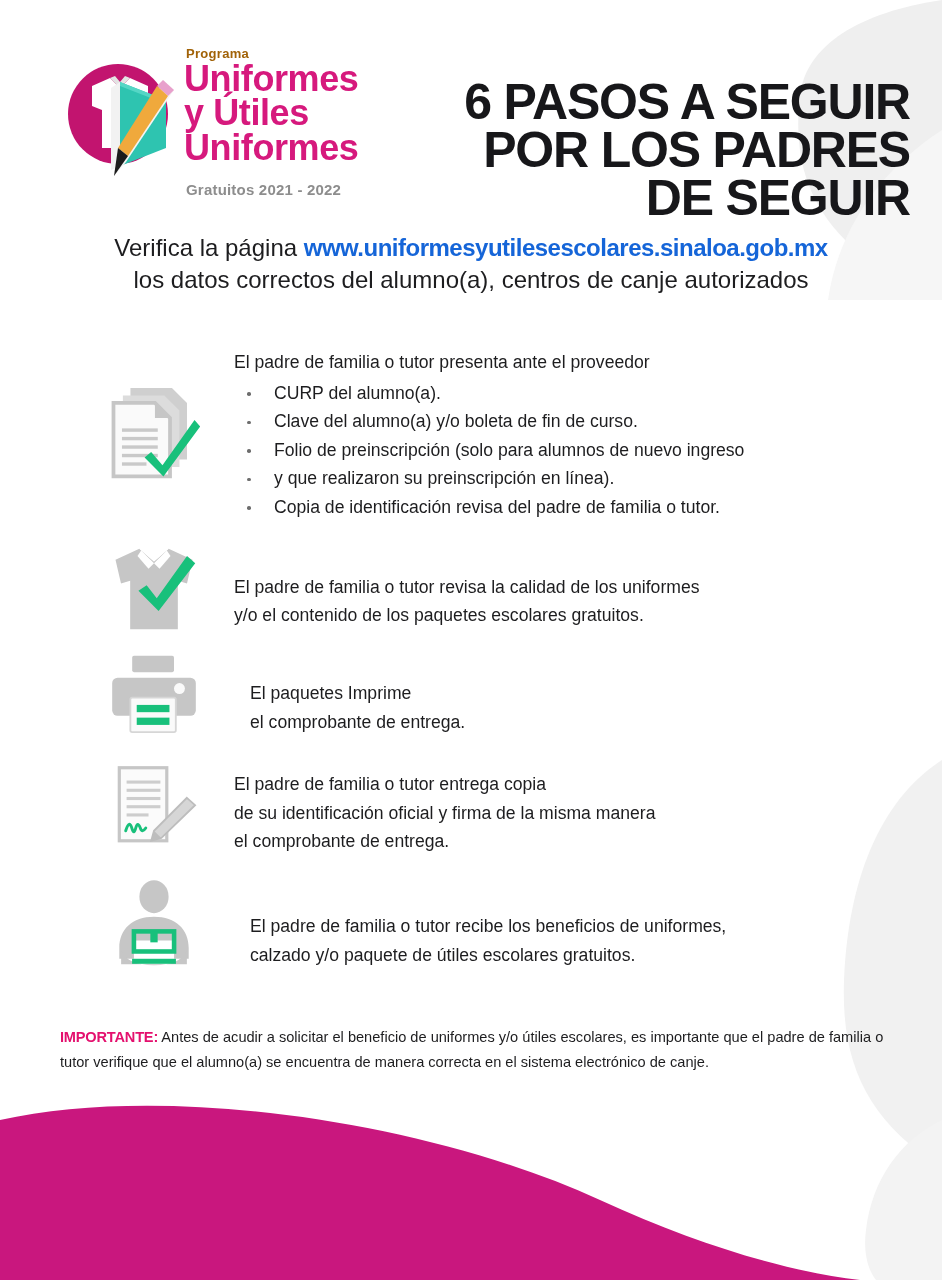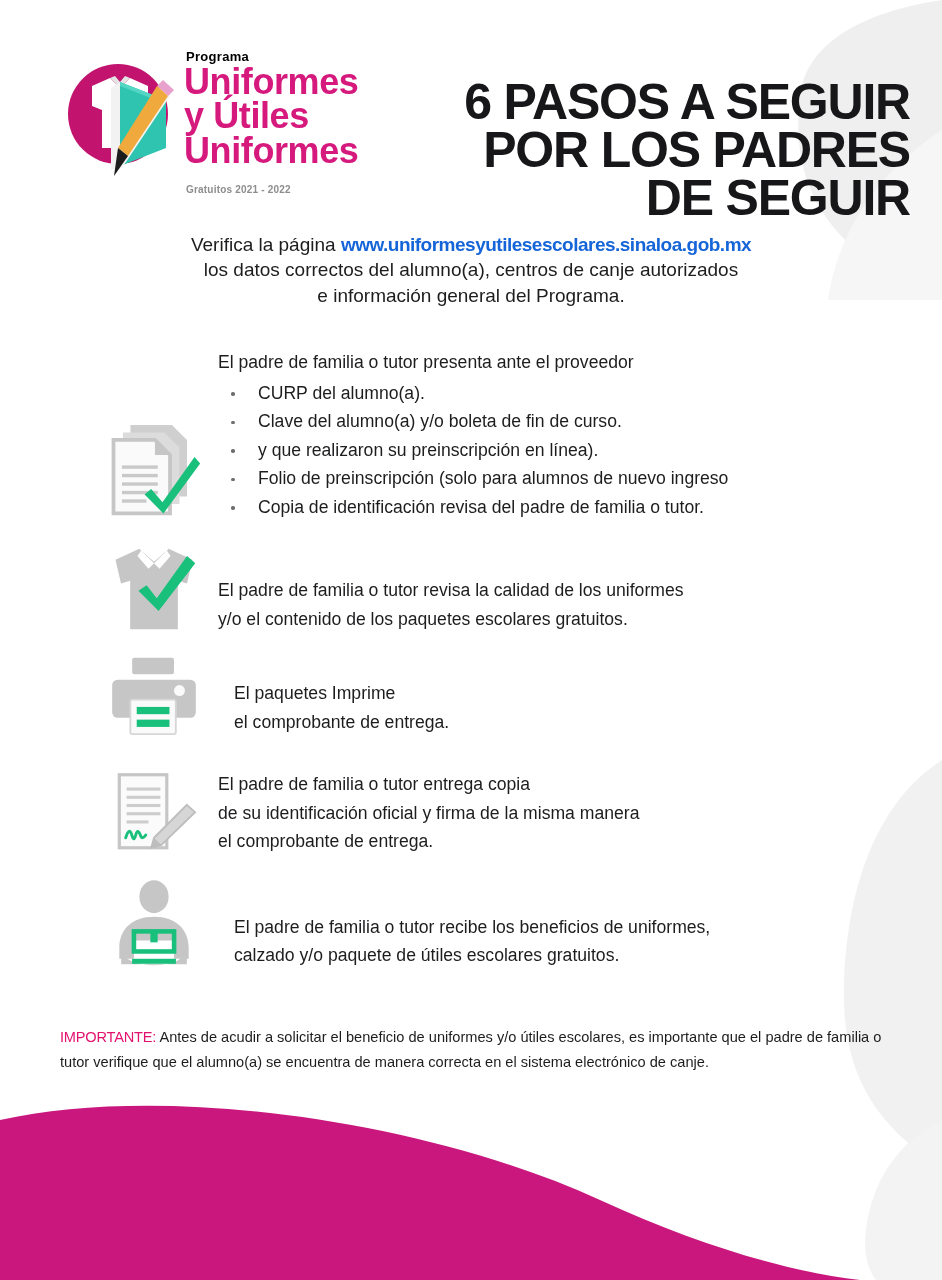--- a/index.html
+++ b/index.html
@@ -13,43 +13,43 @@
   #page{position:absolute;inset:0;width:942px;height:1280px;overflow:hidden;}
 
   
   .bg-layer{position:absolute;inset:0;width:942px;height:1280px;pointer-events:none;}
 
   
   .header{position:absolute;left:0;top:0;width:942px;height:215px;}
   .logo-wrap{position:absolute;left:62px;top:44px;width:265px;height:150px;display:flex;align-items:center;gap:4px;}
   .logo-mark{width:118px;height:150px;flex:0 0 118px;position:relative;}
   .logo-text{padding-top:6px;}
-  .logo-programa{font-size:13px;font-weight:bold;color:#000000;letter-spacing:.3px;margin:0 0 1px 2px;}
+  .logo-programa{font-size:13px;font-weight:bold;color:#a16207;letter-spacing:.3px;margin:0 0 1px 2px;}
   .logo-title{font-size:36px;font-weight:bold;color:#d6197d;line-height:.96;letter-spacing:-.4px;}
   .logo-title span{display:block;}
-  .logo-gratis{font-size:10px;font-weight:bold;color:#8d8d8d;letter-spacing:.2px;margin-top:16px;margin-left:2px;}
+  .logo-gratis{font-size:15px;font-weight:bold;color:#8d8d8d;letter-spacing:.2px;margin-top:16px;margin-left:2px;}
 
   .main-title{
     position:absolute;left:340px;top:44px;width:570px;
     font-size:50px;font-weight:bold;line-height:.96;
     letter-spacing:-1.2px;color:#17171a;text-align:right;
   }
   .main-title span{display:block;}
 
   
   .intro{
     position:absolute;left:0;top:232px;width:942px;
-    text-align:center;font-size:19px;line-height:1.34;color:#1d1d1f;
+    text-align:center;font-size:24px;line-height:1.34;color:#1d1d1f;
   }
   .intro .url{color:#1565d8;font-weight:bold;letter-spacing:-.5px;}
   .intro-line{display:block;}
 
   
   .steps{position:absolute;left:0;top:348px;width:942px;}
-  .step{position:relative;display:flex;align-items:flex-end;}
+  .step{position:relative;display:flex;align-items:center;gap:16px;}
   .step-icon{flex:0 0 120px;width:120px;display:flex;justify-content:center;}
   .step-body{flex:1;font-size:17.6px;line-height:1.62;color:#1d1d1f;}
   .step-body p{margin:0;}
   .step-list{list-style:none;margin:2px 0 0 0;padding:0;}
   .step-list li{position:relative;padding-left:40px;}
   .step-list li::before{
     content:"";position:absolute;left:13px;top:.78em;
     width:3.5px;height:3.5px;border-radius:50%;background:#6d6d6d;
   }
 
@@ -66,21 +66,21 @@
   .step-4 .step-body{padding-top:12px;}
   .step-5{margin-left:90px;width:800px;margin-top:24px;}
   .step-5 .step-icon{flex:0 0 128px;width:128px;}
   .step-5 .step-body{padding-top:32px;padding-left:16px;}
 
   
   .note{
     position:absolute;left:60px;top:1010px;width:828px;
     font-size:14.6px;line-height:1.72;color:#1d1d1f;
   }
-  .note b{color:#e4106e;font-weight:normal;letter-spacing:-.2px;}
+  .note b{color:#e4106e;font-weight:bold;letter-spacing:-.2px;}
 
   
   .footer{position:absolute;left:0;bottom:0;width:942px;height:200px;}
 </style>
 </head>
 <body>
 
 <div id="page">
 
   <svg class="bg-layer" viewBox="0 0 942 1280" preserveAspectRatio="none">
@@ -132,21 +132,20 @@
     <h1 class="main-title">
       <span>6 PASOS A SEGUIR</span>
       <span>POR LOS PADRES</span>
       <span>DE SEGUIR</span>
     </h1>
   </div>
 
   <div class="intro">
     <span class="intro-line"><span>Verifica la página </span><span class="url">www.uniformesyutilesescolares.sinaloa.gob.mx</span></span>
     <span class="intro-line">los datos correctos del alumno(a), centros de canje autorizados</span>
-    <span class="intro-line">e información general del Programa.</span>
   </div>
 
   <div class="steps">
 
     <div class="step step-1">
       <div class="step-icon">
         <svg viewBox="0 0 110 104" width="104" height="98">
           <path d="M30,2 H74 L90,18 V78 H30 Z" fill="#cfcfcf"></path>
           <path d="M22,10 H66 L82,26 V86 H22 Z" fill="#dcdcdc"></path>
           <path d="M12,18 H56 L72,34 V96 H12 Z" fill="#fafafa" stroke="#c6c6c6" stroke-width="4"></path>
@@ -159,22 +158,22 @@
             <rect x="21" y="81" width="26" height="3.6"></rect>
           </g>
           <path d="M52,70 L64,84 L98,36 L104,43 L65,96 L45,76 Z" fill="#18c07b"></path>
         </svg>
       </div>
       <div class="step-body">
         <p>El padre de familia o tutor presenta ante el proveedor</p>
         <ul class="step-list">
           <li>CURP del alumno(a).</li>
           <li>Clave del alumno(a) y/o boleta de fin de curso.</li>
+          <li>Folio de preinscripción (solo para alumnos de nuevo ingreso</li>
           <li style="padding-left:40px;list-style:none;">y que realizaron su preinscripción en línea).</li>
-          <li>Folio de preinscripción (solo para alumnos de nuevo ingreso</li>
           <li>Copia de identificación revisa del padre de familia o tutor.</li>
         </ul>
       </div>
     </div>
 
     <div class="step step-2">
       <div class="step-icon">
         <svg viewBox="0 0 100 96" width="92" height="88">
           <path d="M34,4 L50,18 L66,4 L92,16 L86,42 L76,39 L76,92 L24,92 L24,39 L14,42 L8,16 Z" fill="#c6c6c6"></path>
           <path d="M34,4 L50,18 L66,4 L58,1 L50,11 L42,1 Z" fill="#ffffff"></path>

